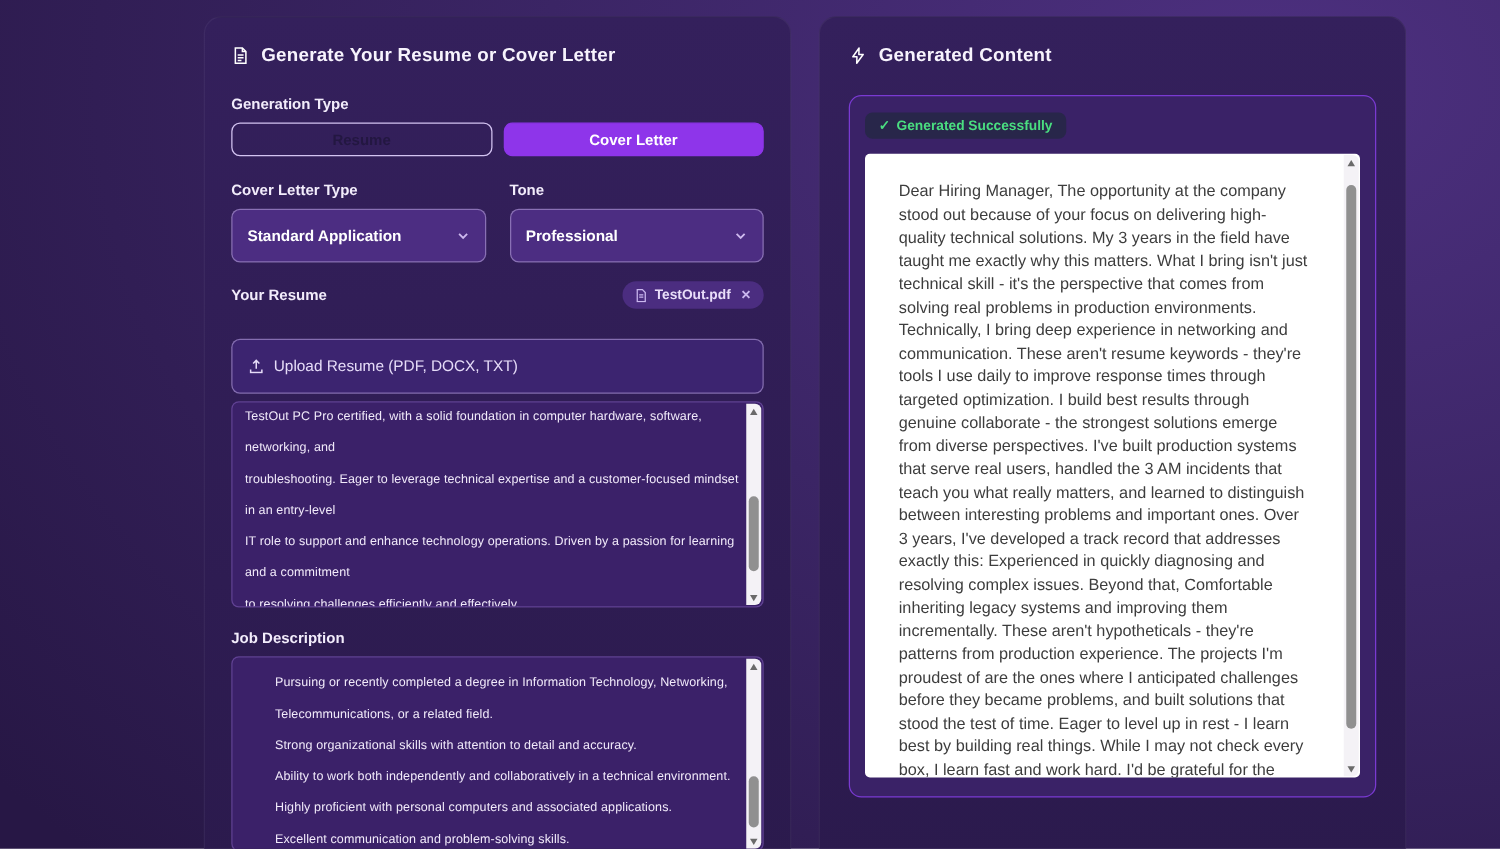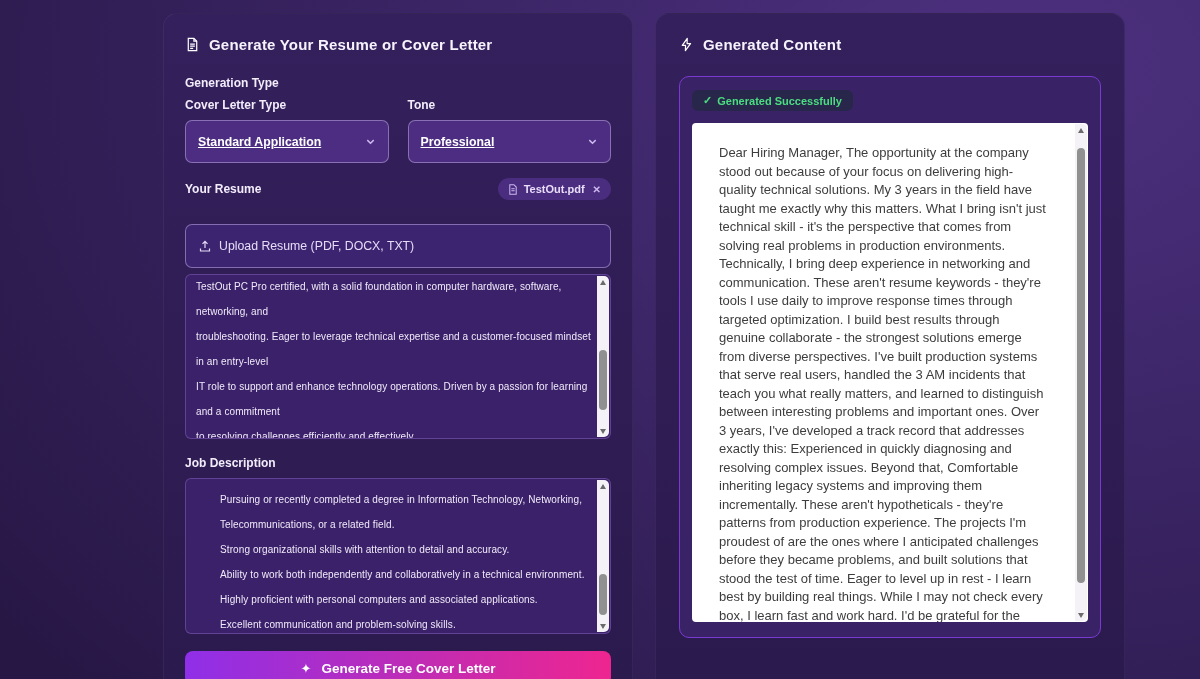--- a/index.html
+++ b/index.html
@@ -32,21 +32,21 @@
     display:flex; align-items:center; justify-content:center;
   }
   .toggle-btn.inactive { background:transparent; border:1px solid #d3c3f1; color:#231741; }
   .toggle-btn.active   { background:#8e35ea; border:1px solid #8e35ea; color:#fff; }
 
   .two-col { display:flex; gap:19px; margin-bottom:15px; }
   .two-col .col { flex:1; }
   .select {
     height:43px; background:#4c2d82; border:1px solid rgba(213,195,244,.45);
     border-radius:7px; display:flex; align-items:center; justify-content:space-between;
-    padding:17px 12px; font-size:12.3px; font-weight:700; color:#fff; cursor:pointer;text-decoration:underline;
+    padding:17px 12px; font-size:12.3px; font-weight:700; color:#fff; cursor:pointer;
   }
   .chev { width:11px; height:11px; stroke:#cdb9ee; }
 
   .resume-row { display:flex; align-items:center; justify-content:space-between; margin-bottom:24px; }
   .resume-row .field-label { margin-bottom:0; }
   .file-chip {
     background:#4b2d80; border-radius:11px; height:22px; padding:0 10px;
     display:flex; align-items:center; gap:6px; font-size:11px; font-weight:700; color:#e9def9;
   }
   .file-chip .chip-x { color:#cbb8ef; font-size:10px; cursor:pointer; margin-left:2px; }
@@ -125,20 +125,24 @@
   <div class="panel-header">
     <svg class="hdr-icon" viewBox="0 0 16 16" fill="none" stroke="#ffffff" stroke-width="1.3">
       <path d="M3.5 1.5 h6 l3 3 v10 h-9 z"></path>
       <path d="M9.5 1.5 v3 h3"></path>
       <path d="M5.5 7.5 h5 M5.5 9.8 h5 M5.5 12.1 h3.2"></path>
     </svg>
     <h1>Generate Your Resume or Cover Letter</h1>
   </div>
 
   <div class="field-label">Generation Type</div>
+  <div class="toggle-row">
+    <button class="toggle-btn inactive">Resume</button>
+    <button class="toggle-btn active">Cover Letter</button>
+  </div>
 
   <div class="two-col">
     <div class="col">
       <div class="field-label">Cover Letter Type</div>
       <div class="select">
         <span>Standard Application</span>
         <svg class="chev" viewBox="0 0 12 12" fill="none" stroke-width="1.6">
           <path d="M2.5 4.5 L6 8 L9.5 4.5" stroke="#cdb9ee"></path>
         </svg>
       </div>

